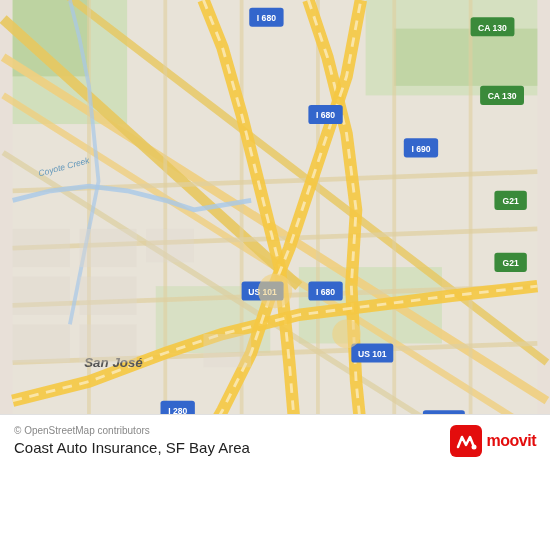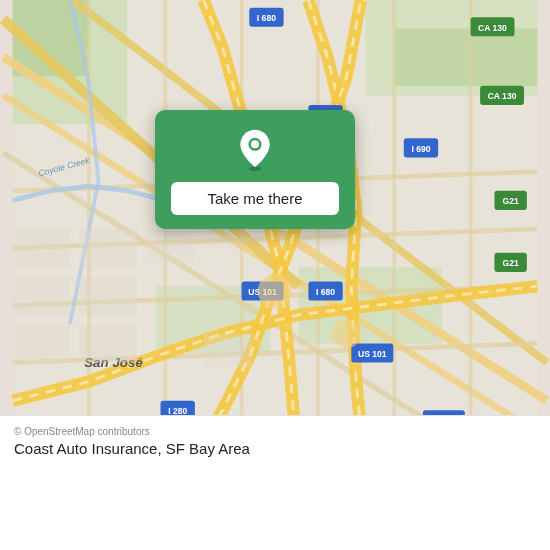--- a/index.html
+++ b/index.html
@@ -206,31 +206,29 @@
     <rect x="70" y="290" width="60" height="40" fill="#ded8cc" opacity="0.4"></rect>
     <rect x="0" y="340" width="60" height="40" fill="#ded8cc" opacity="0.4"></rect>
     <rect x="70" y="340" width="60" height="40" fill="#ded8cc" opacity="0.4"></rect>
     <rect x="140" y="240" width="50" height="35" fill="#ded8cc" opacity="0.3"></rect>
     <rect x="200" y="350" width="50" height="35" fill="#ded8cc" opacity="0.3"></rect>
 
     <circle cx="275" cy="305" r="18" fill="#f0d080" opacity="0.6"></circle>
     <circle cx="350" cy="350" r="15" fill="#f0d080" opacity="0.6"></circle>
   </svg>
 
-  <div id="popup-card">
-
-    <svg id="popup-pin-icon" viewBox="0 0 44 54" xmlns="http://www.w3.org/2000/svg">
-      <ellipse cx="22" cy="50" rx="8" ry="3" fill="rgba(0,0,0,0.2)"></ellipse>
-      <path d="M22 2 C12 2 4 10 4 20 C4 34 22 48 22 48 C22 48 40 34 40 20 C40 10 32 2 22 2Z" fill="white"></path>
-      <circle cx="22" cy="20" r="8" fill="#3d9e5e"></circle>
-      <circle cx="22" cy="20" r="5" fill="white"></circle>
-    </svg>
-    <button id="popup-button">Take me there</button>
-  </div>
 
   <div id="bottom-bar">
     <div id="bottom-left">
       <span id="copyright-text">© OpenStreetMap contributors</span>
       <span id="location-title">Coast Auto Insurance, SF Bay Area</span>
     </div>
+    <div id="moovit-logo">
+      <svg id="moovit-icon" viewBox="0 0 32 32" xmlns="http://www.w3.org/2000/svg">
+        <rect width="32" height="32" rx="6" fill="#e30d0d"></rect>
+        <path d="M8 22 L12 12 L16 20 L20 12 L24 22" stroke="white" stroke-width="2.5" fill="none" stroke-linejoin="round" stroke-linecap="round"></path>
+        <circle cx="24" cy="22" r="2.5" fill="white"></circle>
+      </svg>
+      <span id="moovit-text">moovit</span>
+    </div>
   </div>
 
 </div>
 
 </body></html>

